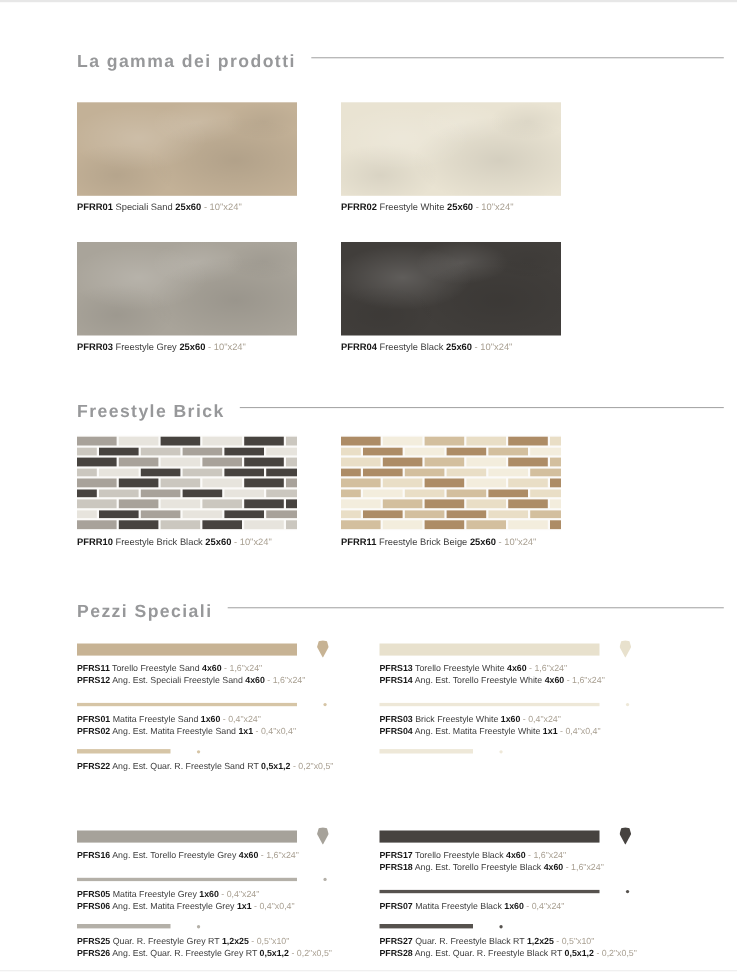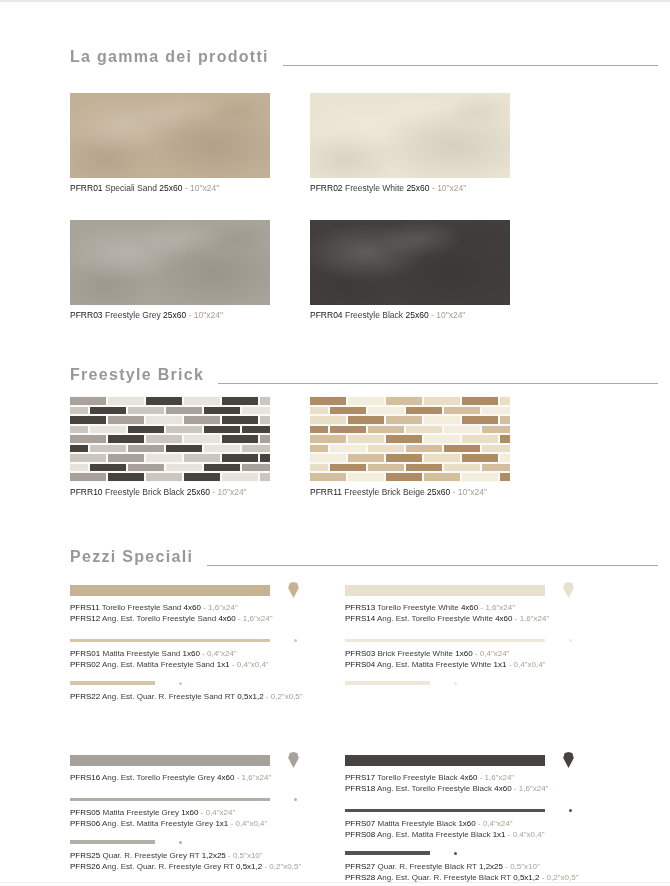--- a/index.html
+++ b/index.html
@@ -5,39 +5,39 @@
   html,body{margin:0;padding:0;}
   body{
     width:670px;height:886px;background:#ffffff;position:relative;overflow:hidden;
     font-family:"Liberation Sans","DejaVu Sans",sans-serif;color:#3c3c3c;
   }
   .edge-top{position:absolute;top:0;left:0;right:0;height:2px;background:#e7e7e7;}
   .edge-bottom{position:absolute;bottom:3px;left:0;right:0;height:1px;background:#ededed;}
   .content{padding:48px 12px 0 70px;}
 
   
-  .sec-head{display:flex;align-items:flex-end;height:18px;}
+  .sec-head{display:flex;align-items:flex-start;height:18px;}
   .sec-title{font-size:16px;font-weight:bold;color:#97989a;letter-spacing:1.3px;white-space:nowrap;}
   .rule{flex:1;height:1px;background:#a8a8a8;margin-left:14px;margin-top:4px;}
 
   
   .grid2{display:flex;gap:40px;}
   .row1{margin-top:27px;}
   .row2{margin-top:26px;}
   .mosaic-row{margin-top:12px;}
   .pcell{width:200px;}
   .tile{width:200px;height:85px;position:relative;overflow:hidden;}
   .tex::after{content:"";position:absolute;inset:0;background:
     radial-gradient(ellipse 90px 42px at 28% 38%, rgba(255,255,255,.16), transparent 70%),
     radial-gradient(ellipse 110px 55px at 72% 62%, rgba(0,0,0,.09), transparent 72%),
     radial-gradient(ellipse 60px 28px at 55% 22%, rgba(255,255,255,.12), transparent 70%),
     radial-gradient(ellipse 75px 40px at 18% 78%, rgba(0,0,0,.07), transparent 70%),
     radial-gradient(ellipse 50px 24px at 85% 20%, rgba(0,0,0,.05), transparent 70%);}
   .plabel{margin-top:5px;font-size:8.5px;line-height:11px;color:#3c3c3c;white-space:nowrap;}
-  .code,.psize{font-weight:normal;color:#161616;}
+  .code,.psize{font-weight:bold;color:#161616;}
   .pinch{color:#a79e90;}
 
   
   .mosaic{padding-top:1px;background:#fbfaf8;}
   .brick-row{display:flex;gap:2px;margin-bottom:2px;}
   .brick-row:nth-child(even){margin-left:-18px;}
   .brick{flex:0 0 36px;width:36px;height:7.5px;}
 
   
   .sp-grid{display:grid;grid-template-columns:275px 1fr;row-gap:50px;margin-top:16px;}
@@ -295,21 +295,21 @@
       </div>
       <div class="lines">
         <div class="line">
           <span class="code">PFRS11</span>
           <span>Torello Freestyle Sand</span>
           <span class="psize">4x60</span>
           <span class="pinch">- 1,6"x24"</span>
         </div>
         <div class="line">
           <span class="code">PFRS12</span>
-          <span>Ang. Est. Torello Freestyle Sand</span>
+          <span>Ang. Est. Speciali Freestyle Sand</span>
           <span class="psize">4x60</span>
           <span class="pinch">- 1,6"x24"</span>
         </div>
       </div>
       <div class="bar-row matita-row">
         <div class="bar matita" style="background-color: rgb(214, 197, 166);"></div>
         <span class="dot" style="background-color: rgb(214, 197, 166);"></span>
       </div>
       <div class="lines sub">
         <div class="line">
@@ -456,26 +456,20 @@
         <div class="bar matita" style="background-color: rgb(86, 82, 78);"></div>
         <span class="dot" style="background-color: rgb(86, 82, 78);"></span>
       </div>
       <div class="lines sub">
         <div class="line">
           <span class="code">PFRS07</span>
           <span>Matita Freestyle Black</span>
           <span class="psize">1x60</span>
           <span class="pinch">- 0,4"x24"</span>
         </div>
-        <div class="line">
-          <span class="code">PFRS08</span>
-          <span>Ang. Est. Matita Freestyle Black</span>
-          <span class="psize">1x1</span>
-          <span class="pinch">- 0,4"x0,4"</span>
-        </div>
       </div>
       <div class="bar-row quar-row">
         <div class="bar quar" style="background-color: rgb(86, 82, 78);"></div>
         <span class="dot" style="background-color: rgb(86, 82, 78);"></span>
       </div>
       <div class="lines sub">
         <div class="line">
           <span class="code">PFRS27</span>
           <span>Quar. R. Freestyle Black RT</span>
           <span class="psize">1,2x25</span>

